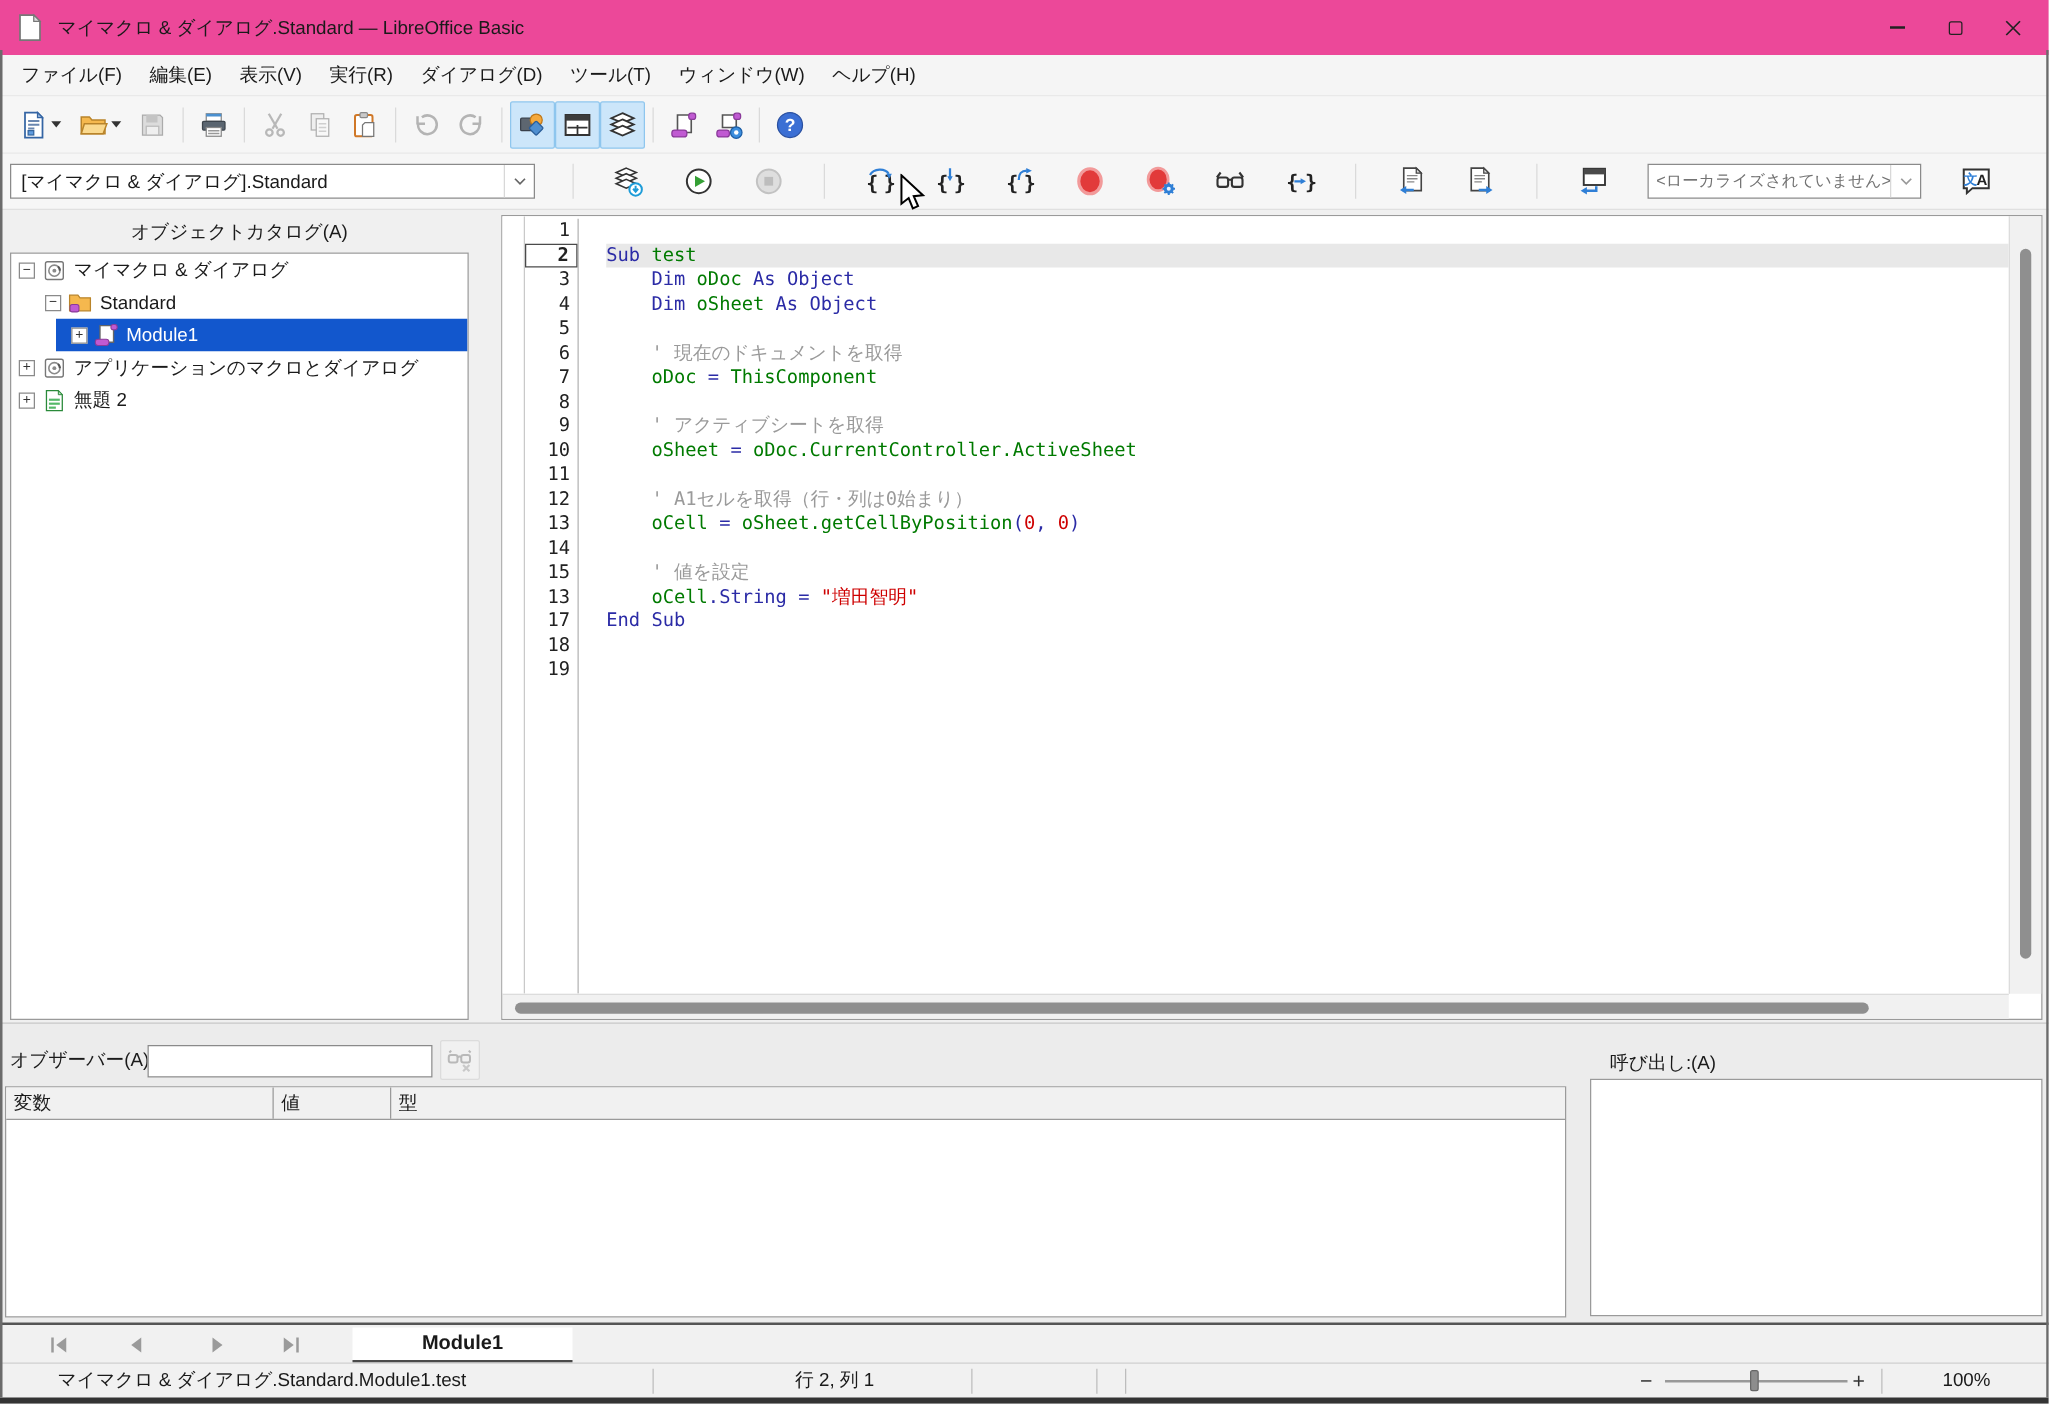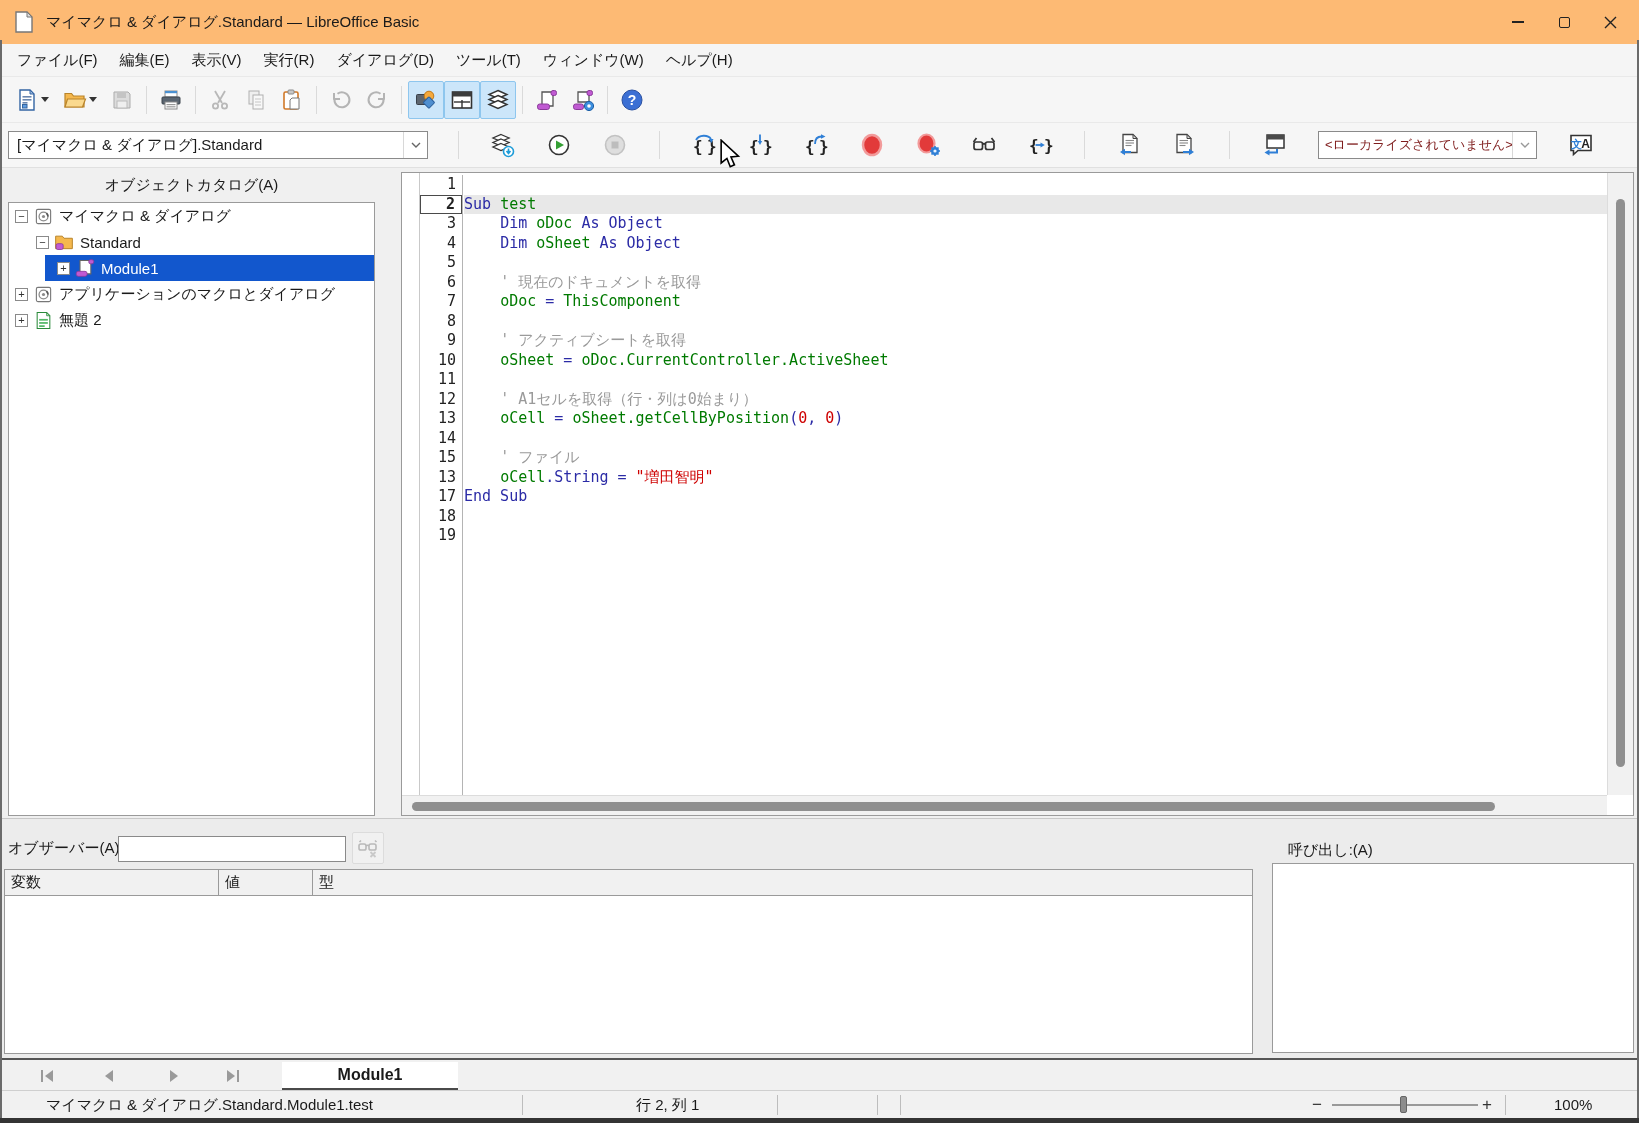--- a/index.html
+++ b/index.html
@@ -1,21 +1,21 @@
 <!DOCTYPE html>
 <html><head>
 <meta charset="utf-8">
 <style>
   * { margin:0; padding:0; box-sizing:border-box; }
   html,body { width:1639px; height:1123px; }
   body { font-family:"Liberation Sans", sans-serif; color:#1a1a1a; }
   #app { position:relative; width:1639px; height:1123px; background:#f0f0f0; overflow:hidden; }
 
   
-  .titlebar { position:absolute; left:0; top:0; width:100%; height:44px; background:#fdba74;
+  .titlebar { position:absolute; left:0; top:0; width:100%; height:44px; background:#ec4899;
               display:flex; align-items:center; padding-left:14px; gap:12px; }
   .title-text { font-size:15px; color:#1a1a1a; }
   .win-controls { position:absolute; right:6px; top:0; height:44px; display:flex; }
   .win-btn { width:46px; height:44px; display:flex; align-items:center; justify-content:center; }
   .glyph-min { width:12px; height:1.5px; background:#222; }
   .glyph-max { width:11px; height:11px; border:1.5px solid #222; border-radius:2px; }
 
   .menubar { position:absolute; left:0; top:44px; width:100%; height:32px; background:#f5f5f5;
              display:flex; align-items:center; padding-left:6px; }
   .menu-item { padding:5px 11px; font-size:15px; }
@@ -29,41 +29,41 @@
   .tbtn.split { width:48px; gap:2px; }
   .tbtn.active { background:#cce6fa; border-color:#8ec6ee; }
   .chev { width:0; height:0; border-left:4px solid transparent; border-right:4px solid transparent; border-top:5px solid #333; }
   .sep { width:1px; height:28px; background:#dadada; margin:0 6px; flex:none; }
 
   .combo { height:28px; background:#fff; border:1px solid #8a8a8a; display:flex; align-items:center; flex:none; }
   .combo .val { flex:1; padding:0 8px; font-size:15px; white-space:nowrap; overflow:hidden; }
   .combo .drop { width:24px; height:100%; display:flex; align-items:center; justify-content:center; border-left:1px solid #d8d8d8; }
   .combo.lib { width:420px; margin-right:4px; }
   .combo.locale { width:219px; margin:0 6px; }
-  .combo.locale .val { color:#7f1d1d; font-size:13px; padding:0 6px; }
+  .combo.locale .val { color:#737373; font-size:13px; padding:0 6px; }
 
   
   .main { position:absolute; left:0; top:168px; width:100%; height:650px; background:#f0f0f0; }
   .catalog-title { position:absolute; left:8px; top:8px; width:367px; text-align:center; font-size:15px; }
   .catalog-box { position:absolute; left:8px; top:34px; width:367px; height:614px; background:#fff; border:1px solid #9a9a9a; overflow:hidden; }
   .tree-row { display:flex; align-items:center; height:26px; font-size:15px; }
   .tree-row.sel .tlabel { color:#fff; }
   .expander { width:13px; height:13px; border:1px solid #8a8a8a; background:#fff; color:#333;
               font-size:11px; line-height:11px; text-align:center; flex:none; margin-right:5px; }
   .ticon { width:20px; height:20px; flex:none; margin-right:6px; display:flex; align-items:center; justify-content:center; }
   .tlabel { white-space:nowrap; }
 
   .editor { position:absolute; left:401px; top:4px; width:1233px; height:644px; background:#fff; border:1px solid #9a9a9a; }
   .ed-content { position:absolute; left:0; top:0; right:26px; bottom:20px; overflow:hidden; background:#fff; }
   .bp-margin { position:absolute; left:0; top:0; bottom:0; width:18px; border-right:1px solid #c9c9c9; background:#fff; }
   .gutter { position:absolute; left:18px; top:2px; bottom:0; width:43px; border-right:1px solid #b4b4b4;
             font-family:"DejaVu Sans Mono", monospace; font-size:15px; color:#222; }
   .gnum { height:19.5px; line-height:19.5px; text-align:right; padding-right:6px; }
   .gnum.cur { border:1px solid #4a4a4a; background:#fff; font-weight:bold; line-height:17px; }
-  .code-lines { position:absolute; left:62px; top:2px; right:0; }
+  .code-lines { position:absolute; left:62px; top:2px; right:0;padding-left:21px; }
   .cline { height:19.5px; line-height:19.5px; white-space:pre; font-family:"DejaVu Sans Mono", monospace; font-size:15px; }
   .cline.cur { background:#e8e8e8; }
   .tk-kw, .tk-op { color:#2b2ba6; }
   .tk-id { color:#007a00; }
   .tk-cm { color:#9a9a9a; }
   .tk-num, .tk-str { color:#ce0000; }
   .tk-pl { color:#000; }
   .vscroll { position:absolute; right:0; top:0; bottom:20px; width:26px; background:#f1f1f1; border-left:1px solid #dcdcdc; }
   .vscroll .thumb { position:absolute; left:8px; width:9px; top:26px; bottom:28px; background:#8f8f8f; border-radius:5px; }
   .hscroll { position:absolute; left:0; right:26px; bottom:0; height:20px; background:#f1f1f1; border-top:1px solid #dcdcdc; }
@@ -503,21 +503,21 @@
             <div class="cline">&nbsp;</div>
             <div class="cline"><span class="tk-pl">    </span><span class="tk-cm">' 現在のドキュメントを取得</span></div>
             <div class="cline"><span class="tk-pl">    </span><span class="tk-id">oDoc</span><span class="tk-pl"> </span><span class="tk-op">=</span><span class="tk-pl"> </span><span class="tk-id">ThisComponent</span></div>
             <div class="cline">&nbsp;</div>
             <div class="cline"><span class="tk-pl">    </span><span class="tk-cm">' アクティブシートを取得</span></div>
             <div class="cline"><span class="tk-pl">    </span><span class="tk-id">oSheet</span><span class="tk-pl"> </span><span class="tk-op">=</span><span class="tk-pl"> </span><span class="tk-id">oDoc.CurrentController.ActiveSheet</span></div>
             <div class="cline">&nbsp;</div>
             <div class="cline"><span class="tk-pl">    </span><span class="tk-cm">' A1セルを取得（行・列は0始まり）</span></div>
             <div class="cline"><span class="tk-pl">    </span><span class="tk-id">oCell</span><span class="tk-pl"> </span><span class="tk-op">=</span><span class="tk-pl"> </span><span class="tk-id">oSheet.getCellByPosition</span><span class="tk-op">(</span><span class="tk-num">0</span><span class="tk-op">, </span><span class="tk-num">0</span><span class="tk-op">)</span></div>
             <div class="cline">&nbsp;</div>
-            <div class="cline"><span class="tk-pl">    </span><span class="tk-cm">' ファイル</span></div>
+            <div class="cline"><span class="tk-pl">    </span><span class="tk-cm">' 値を設定</span></div>
             <div class="cline"><span class="tk-pl">    </span><span class="tk-id">oCell</span><span class="tk-op">.</span><span class="tk-kw">String</span><span class="tk-pl"> </span><span class="tk-op">=</span><span class="tk-pl"> </span><span class="tk-str">"増田智明"</span></div>
             <div class="cline"><span class="tk-kw">End Sub</span></div>
             <div class="cline">&nbsp;</div>
           </div>
       </div>
       <div class="vscroll">
           <div class="thumb"></div>
         </div>
       <div class="hscroll">
           <div class="thumb"></div>

